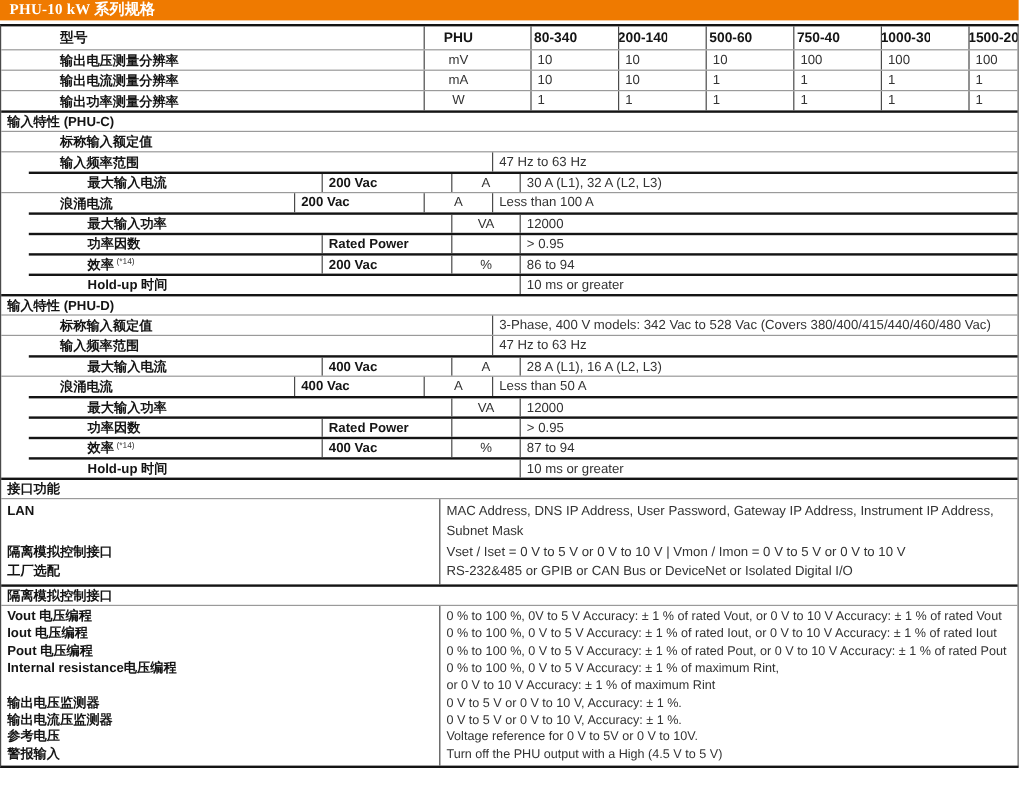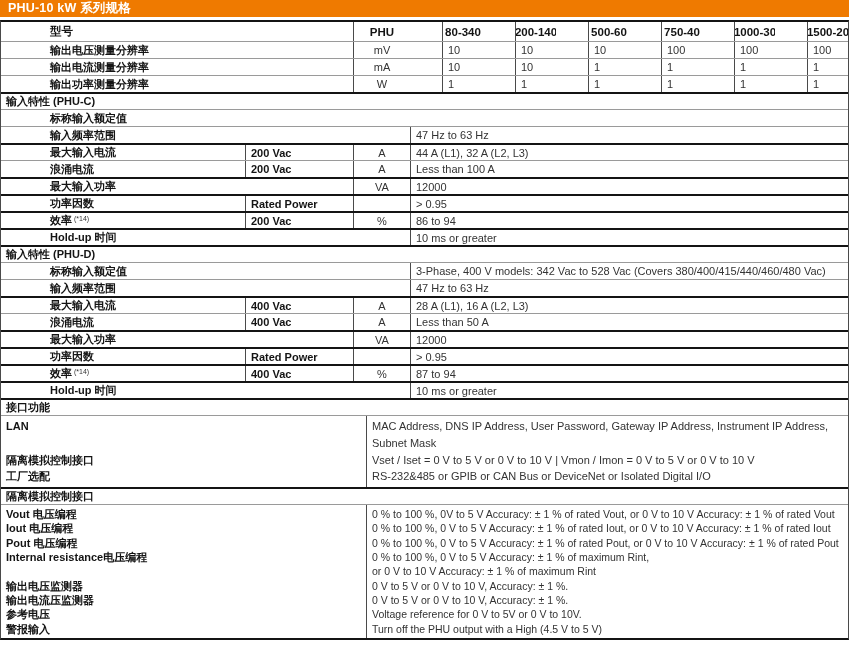--- a/index.html
+++ b/index.html
@@ -12,35 +12,35 @@
   }
   *{box-sizing:border-box;margin:0;padding:0;}
   html,body{background:#ffffff;}
   body{
     width:849px;height:655px;overflow:hidden;
     font-family:"Liberation Sans","DejaVu Sans",sans-serif;
     color:var(--txt);font-size:11px;
   }
   .titlebar{
     height:17px;width:849px;background:var(--accent);
-    display:flex;align-items:center;padding-left:8px;
+    display:flex;align-items:center;padding-left:8px;font-family:Liberation Serif, serif;
   }
   .titlebar span{color:#ffffff;font-weight:bold;font-size:12.5px;letter-spacing:.2px;}
   .gap{height:3px;}
   .table{
     width:849px;
     border-left:1px solid var(--bd-mid);
     border-right:1px solid var(--bd-mid);
     border-top:2px solid var(--bd-dark);
     border-bottom:2px solid var(--bd-dark);
     background:#fff;
   }
   .row{display:flex;align-items:stretch;height:17px;border-top:1px solid var(--bd-light);padding-left:44px;}
   .row.first{border-top:none;}
-  .row.thick{border-top:2px solid var(--bd-dark);}
+  .row.thick{border-top:2px solid var(--bd-dark);margin-left:23px;}
   .row.head{height:19px;border-top:none;}
   .sec{
     display:flex;align-items:center;height:17px;
     border-top:2px solid var(--bd-dark);
     padding-left:5px;font-weight:bold;color:var(--lbl);font-size:11px;
   }
   .c{display:flex;align-items:center;padding:0 5px;white-space:nowrap;overflow:hidden;}
   .lbl{font-weight:bold;color:var(--lbl);}
   .bl{border-left:1px solid var(--bd-mid);}
   .center{justify-content:center;padding:0 2px;}
@@ -119,21 +119,21 @@
     <div class="c w-lbl3 lbl">标称输入额定值</div>
   </div>
   <div class="row">
     <div class="c w-lbl3 lbl">输入频率范围</div>
     <div class="c val bl">47 Hz to 63 Hz</div>
   </div>
   <div class="row thick">
     <div class="c w-label lbl">最大输入电流</div>
     <div class="c w-cond lbl bl">200 Vac</div>
     <div class="c w-unit center bl">A</div>
-    <div class="c val bl">44 A (L1), 32 A (L2, L3)</div>
+    <div class="c val bl">30 A (L1), 32 A (L2, L3)</div>
   </div>
   <div class="row">
     <div class="c w-label lbl">浪涌电流</div>
     <div class="c w-cond lbl bl">200 Vac</div>
     <div class="c w-unit center bl">A</div>
     <div class="c val bl">Less than 100 A</div>
   </div>
   <div class="row thick">
     <div class="c w-lbl2 lbl">最大输入功率</div>
     <div class="c w-unit center bl">VA</div>

